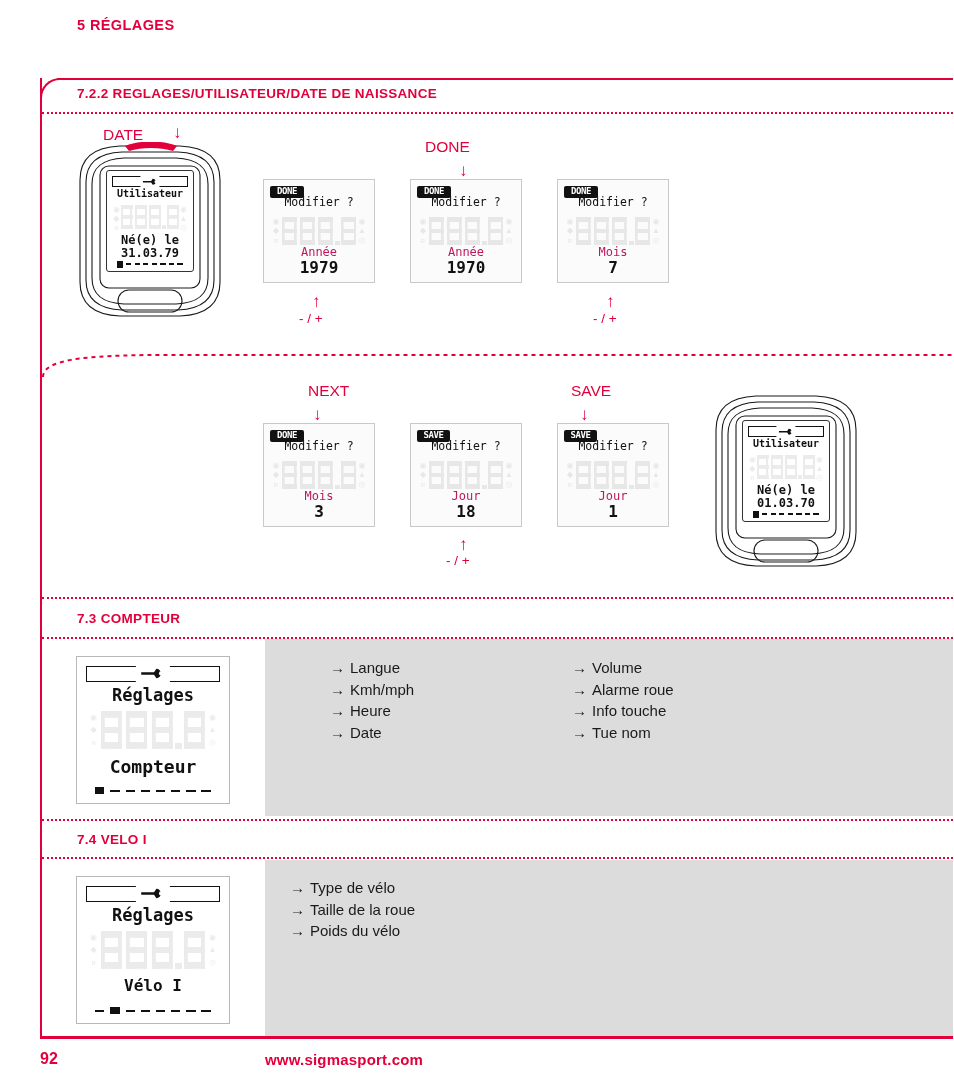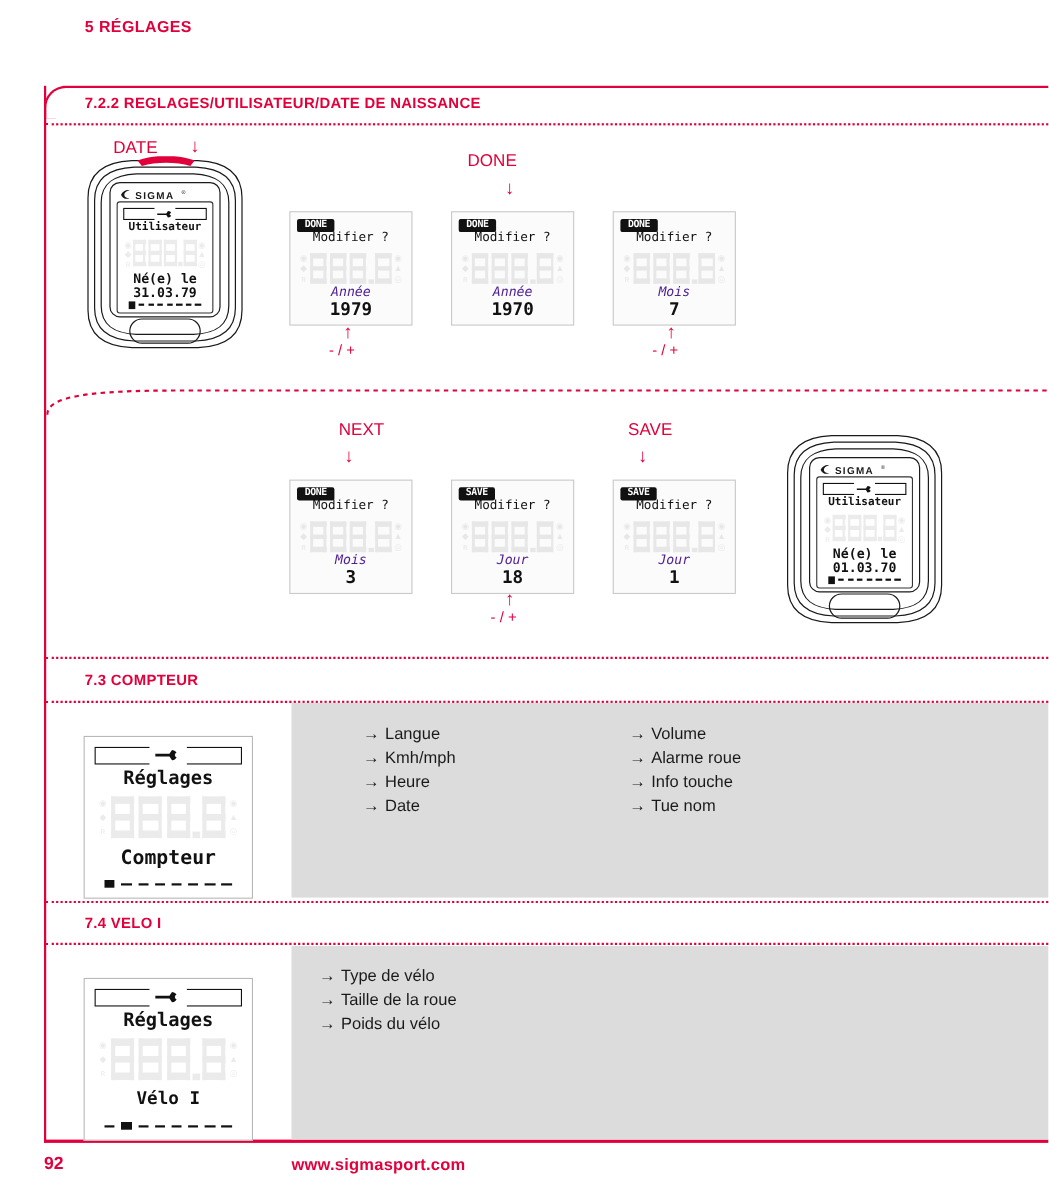--- a/index.html
+++ b/index.html
@@ -77,21 +77,20 @@
     position:absolute;color:#e2003c;font-size:13.5px;white-space:nowrap;
   }
 
   
   .lcd{
     position:absolute;
     background:#fbfbfb;
     border:1px solid #c9c9c9;
     box-sizing:border-box;
     overflow:hidden;
-    margin-top:13px;
   }
 
   
   .ghost{
     position:absolute;left:4%;top:36%;width:92%;height:28%;
     opacity:.13;
     display:flex;align-items:center;justify-content:center;
     pointer-events:none;
   }
   .ghost .seg{
@@ -141,21 +140,21 @@
     text-align:center;
     line-height:1;
   }
   .lcd-big{
     position:absolute;left:0;right:0;text-align:center;
     font-family:"DejaVu Sans Mono", monospace;font-weight:bold;color:#111;
     white-space:nowrap;
   }
   .lcd-sub{
     position:absolute;left:0;right:0;text-align:center;
-    font-family:"DejaVu Sans Mono", monospace;color:#4c1d95;white-space:nowrap;font-style:italic;
+    font-family:"DejaVu Sans Mono", monospace;color:#be185d;white-space:nowrap;
   }
   .lcd-ticks{
     position:absolute;left:12%;right:12%;height:4px;
     display:flex;align-items:center;justify-content:space-between;
   }
   .lcd-ticks i{display:block;width:8%;height:2px;background:#111;}
   .lcd-ticks i.on{height:7px;background:#111;}
 
   
   .device{position:absolute;}

